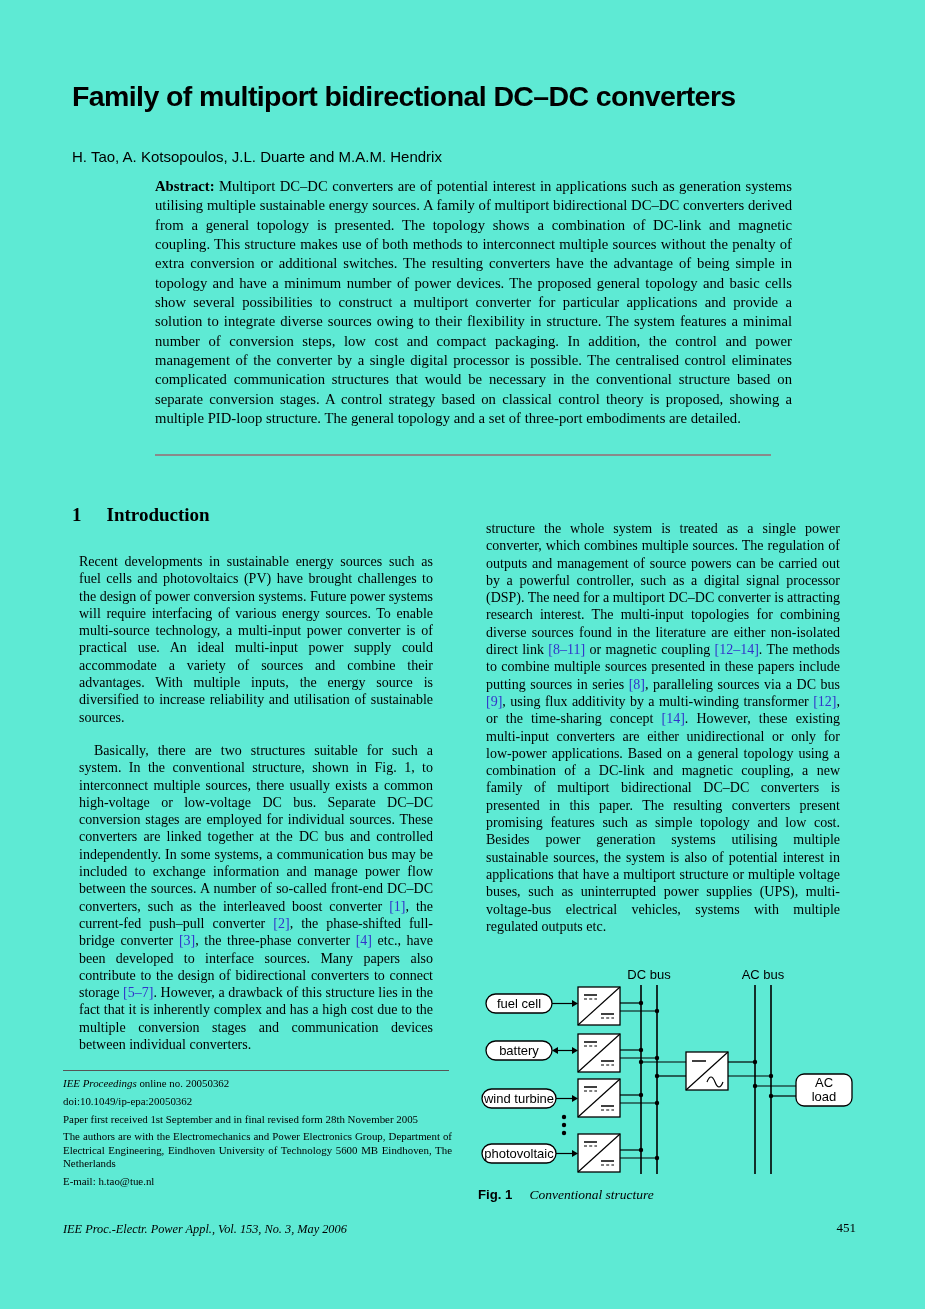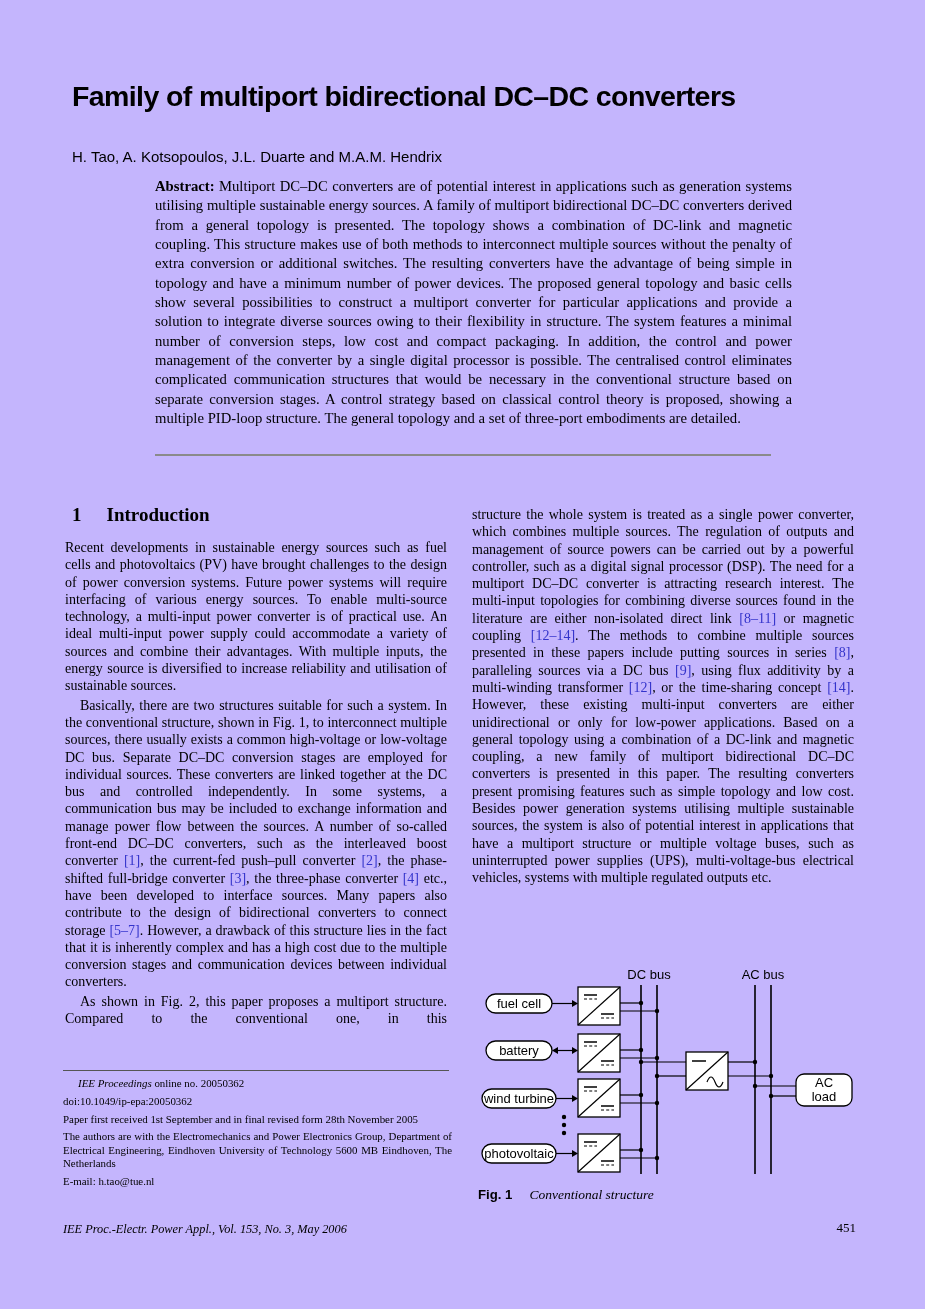--- a/index.html
+++ b/index.html
@@ -1,18 +1,18 @@
 <!DOCTYPE html>
 <html><head>
 <meta charset="utf-8">
 <style>
   html,body { margin:0; padding:0; background:#ffffff; }
   .page {
     position:relative; width:925px; height:1309px; margin:0 auto;
-    background:#c4b5fd; color:#000;
+    background:#5eead4; color:#000;
     font-family:"Liberation Serif", serif;
     overflow:hidden;
   }
   .paper-title {
     position:absolute; left:72px; top:80px; margin:0;
     font-family:"Liberation Sans", sans-serif;
     font-weight:bold; font-size:28.5px; letter-spacing:-0.6px;
     white-space:nowrap;
   }
   .authors {
@@ -34,36 +34,36 @@
     position:absolute; left:72px; top:504px; margin:0;
     font-family:Liberation Serif, serif;
     font-weight:bold; font-size:19px;
   }
   .sec-num { margin-right:25px; }
   .col {
     position:absolute; width:386px;
     font-size:14px; line-height:17.3px; text-align:justify;
     overflow:hidden;
   }
-  .col p { margin:2px; }
+  .col p { margin:16px; }
   .col p + p { text-indent:15px; }
   #col-left  { left:63px;  top:537px; height:527px; }
   #col-left p:last-child { text-align-last:justify; }
   #col-right { left:470px; top:504px; height:453px; }
   .cite { color:#3333cb; }
   .footnote-rule {
     position:absolute; left:63px; top:1070px; width:386px; height:1px;
     background:#555;
   }
   .footnote {
     position:absolute; left:63px; top:1077px; width:389px;
     font-size:10.9px; line-height:13.2px;
   }
   .footnote p { margin:0 0 4.6px 0; text-align:justify; }
-  .fn-journal { font-style:italic;margin-left:15px; }
+  .fn-journal { font-style:italic; }
   .figure-wrap { position:absolute; left:478px; top:962px; width:392px; height:220px; }
   .fig-caption {
     position:absolute; left:478px; top:1185px; white-space:nowrap;
   }
   .fig-tag {
     font-family:"Liberation Sans", sans-serif;
     font-weight:bold; font-size:13.2px; margin-right:17px;
   }
   .fig-text { font-style:italic; font-size:13.5px; }
   .footer-journal {

